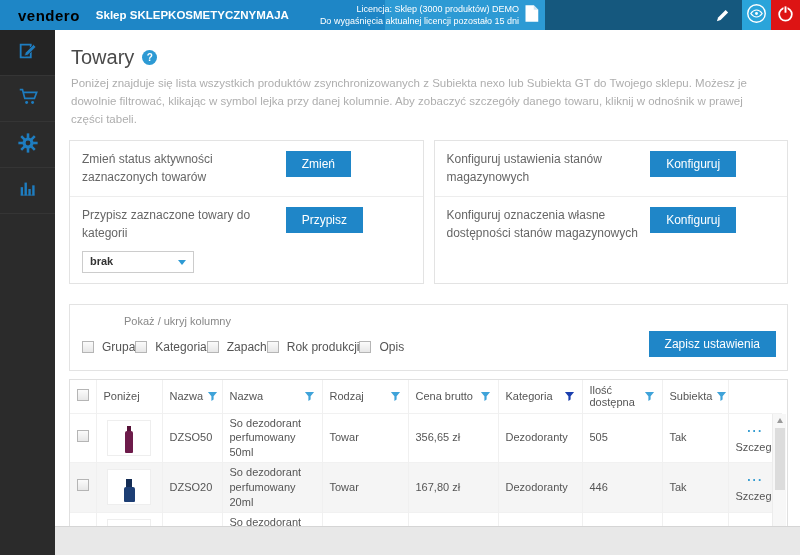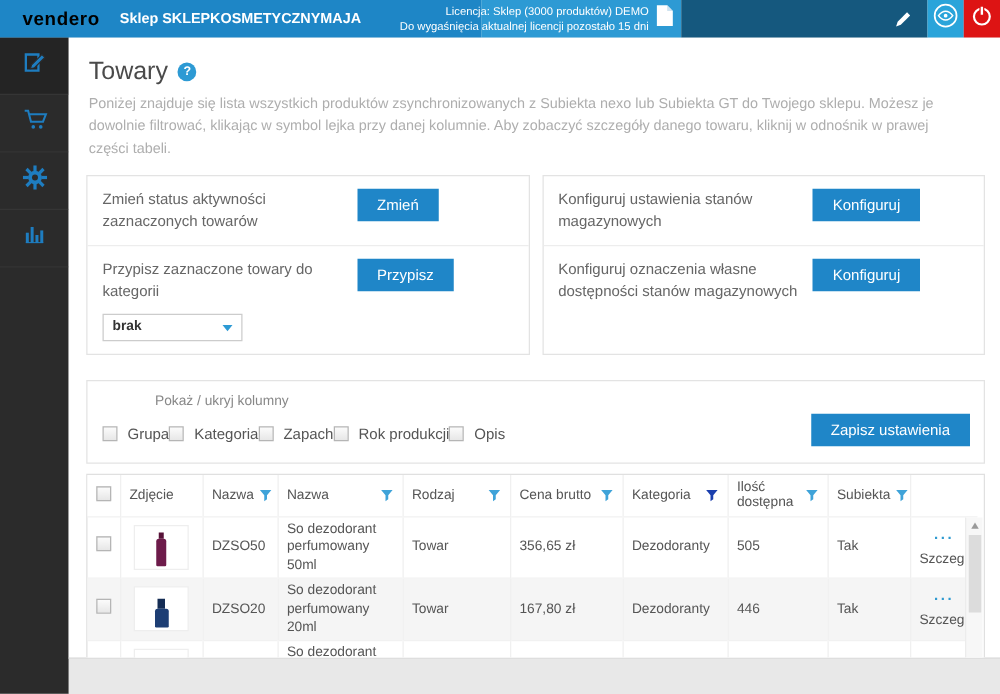--- a/index.html
+++ b/index.html
@@ -238,21 +238,21 @@
             <col style="width: 84px;">
             <col style="width: 80px;">
             <col style="width: 66px;">
             <col style="width: 54px;">
           </colgroup>
         <thead>
             <tr id="thead-row">
               <th><span class="cbx"></span></th>
               <th>
                 <div class="thwrap">
-                  <span>Zdjęcie</span>
+                  <span>Poniżej</span>
                 </div>
               </th>
               <th>
                 <div class="thwrap">
                   <span>Nazwa</span>
                   <span class="funnel">
                     <svg width="11" height="11" viewBox="0 0 12 12">
                       <path d="M1 1h10L7.2 5.6v3.6L4.8 11V5.6z"></path>
                     </svg>
                   </span>

